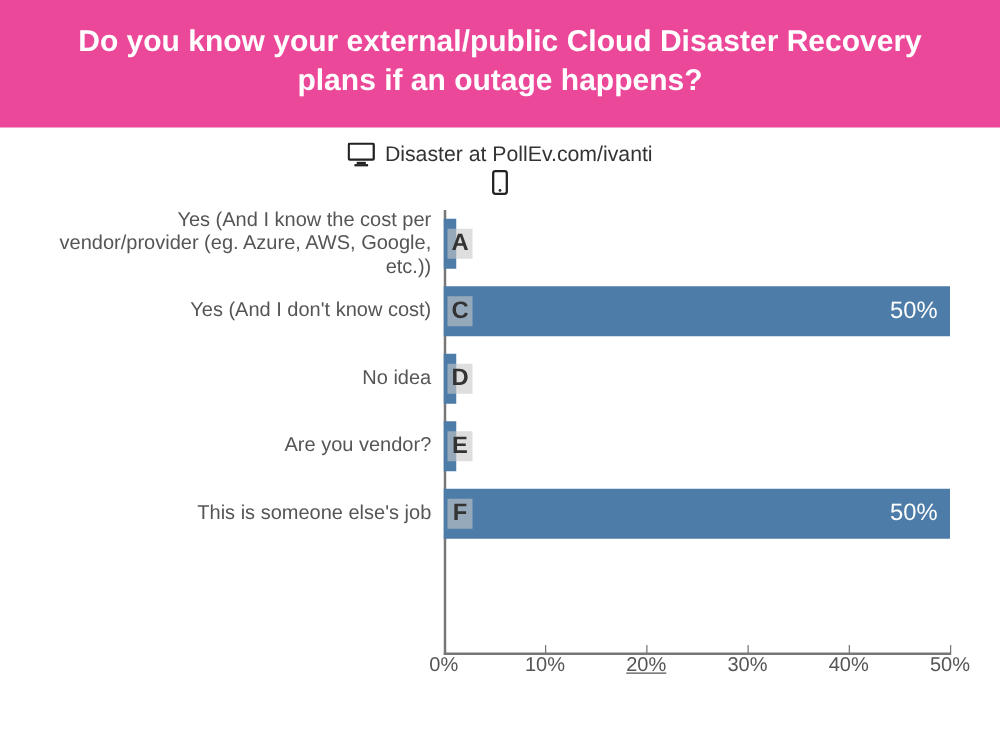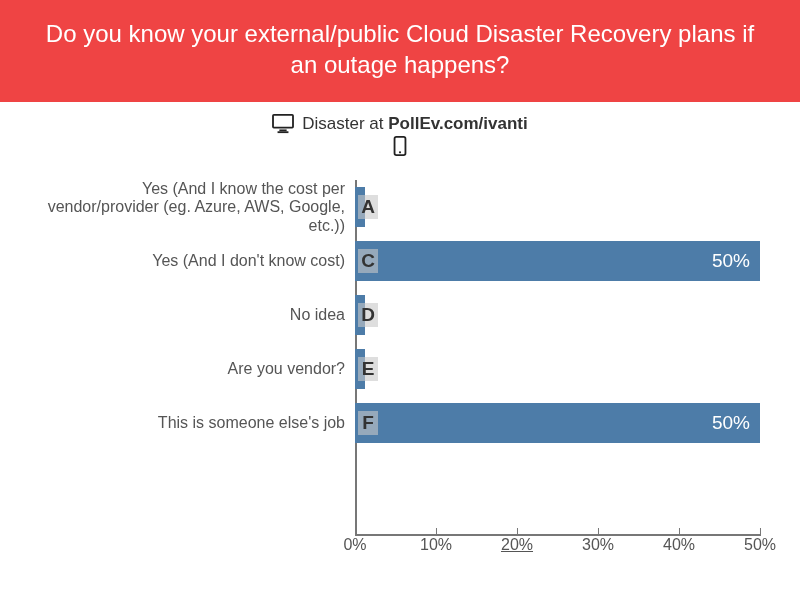--- a/index.html
+++ b/index.html
@@ -1,45 +1,44 @@
 <!DOCTYPE html>
 <html><head>
 <meta charset="utf-8">
 <style>
   * { box-sizing: border-box; margin: 0; padding: 0; }
   html, body { width: 800px; height: 600px; font-family: "Segoe UI", "Helvetica Neue", Arial, sans-serif; background: #fff; color: #333; }
   .frame { width: 800px; height: 600px; display: flex; flex-direction: column; }
   .header {
-    background: #ef4444;
+    background: #ec4899;
     color: #fff;
     text-align: center;
     padding: 18px 40px 22px;
-    font-weight: 400;
+    font-weight: 700;
     font-size: 24px;
     line-height: 1.3;
   }
   .instructions {
     text-align: center;
     padding: 10px 0 6px;
     font-size: 17px;
     color: #333;
   }
   .instructions .line { display: flex; align-items: center; justify-content: center; gap: 8px; margin: 2px 0; }
-  .instructions b { font-weight: 700; }
+  .instructions b { font-weight: 400; }
   .monitor-icon, .phone-icon { display: inline-flex; }
   .chart-area {
     flex: 1;
     position: relative;
     padding: 4px 40px 40px 40px;
   }
   .plot {
     position: relative;
     width: 100%;
     height: 100%;
-    margin-top: 12px;
   }
   .row {
     display: flex;
     align-items: center;
     height: 54px;
   }
   .ylabel {
     width: 315px;
     text-align: right;
     padding-right: 10px;

